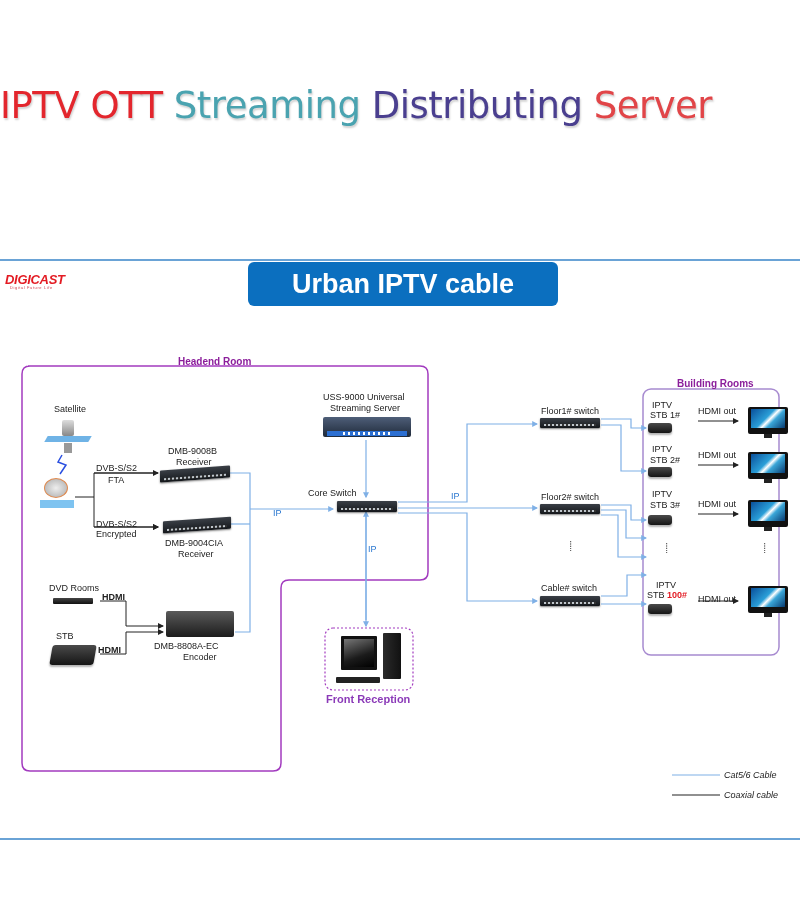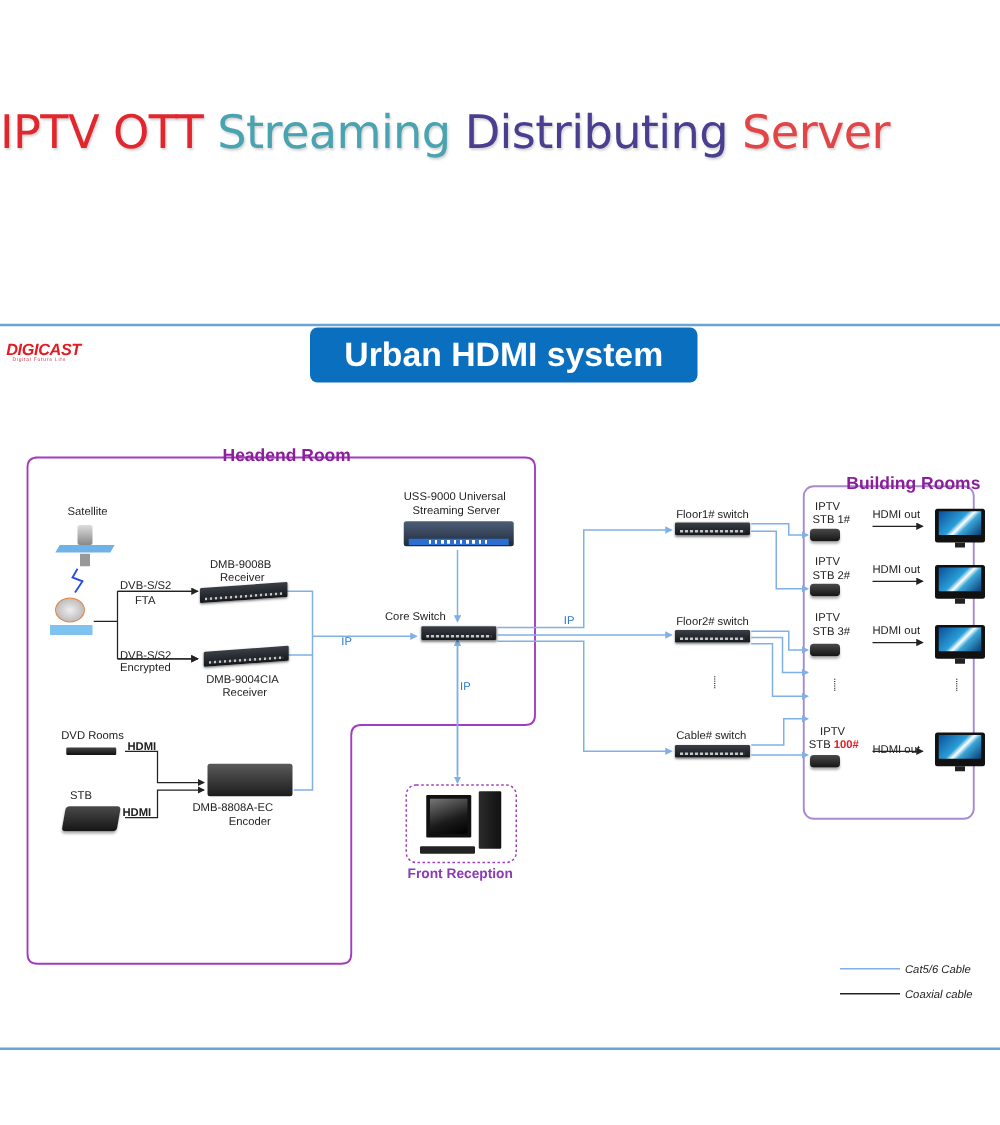--- a/index.html
+++ b/index.html
@@ -12,21 +12,21 @@
   #headline span { text-shadow: 1px 2px 2px rgba(0,0,0,0.18); }
 
   .hrule { position: absolute; left: 0; width: 800px; height: 2px; background: #6aa3d6; }
 
   #logo { left: 5px; top: 272px; color: #e31b23; font-weight: bold; font-style: italic; font-size: 13px; letter-spacing: -0.3px; }
   #logo-sub { left: 10px; top: 285px; color: #d04050; font-size: 4px; letter-spacing: 0.6px; }
 
   #banner { left: 248px; top: 262px; width: 310px; height: 44px; background: #0b6fbf; border-radius: 6px;
     color: #fff; font-weight: bold; font-size: 27px; text-align: center; line-height: 44px; }
 
-  .room-label { color: #8b1e9b; font-weight: bold; font-size: 14px; white-space: nowrap; }
+  .room-label { color: #8b1e9b; font-weight: bold; font-size: 10px; white-space: nowrap; }
   .lbl { font-size: 9px; color: #222; text-align: center; line-height: 11px; white-space: nowrap; }
   .lbl-blue { font-size: 9px; color: #2b78d0; }
   .legend-text { font-size: 9px; color: #222; font-style: italic; }
 
   .dev { position: absolute; }
   .rack { background: linear-gradient(#3a3f46, #14171b); border-radius: 1px; box-shadow: 0 1px 2px rgba(0,0,0,0.5); }
   .rack .strip { position: absolute; left: 4px; right: 4px; bottom: 2px; height: 2px;
     background: repeating-linear-gradient(90deg, #bfc6cc 0 2px, #333 2px 4px); }
   .server { background: linear-gradient(#4e5e78, #1f2a3a); border-radius: 2px; }
   .server .front { position: absolute; left: 4px; right: 4px; bottom: 1px; height: 5px; background: #2c6fd1; }
@@ -49,21 +49,21 @@
 <div id="headline">
   <span style="color:#e3262d">IPTV OTT </span><span style="color:#4aa3b0">Streaming </span><span style="color:#4a3f8f">Distributing </span><span style="color:#e14548">Server</span>
 </div>
 
 <div class="hrule" style="top:259px"></div>
 <div class="hrule" style="top:838px"></div>
 
 <div class="abs" id="logo">DIGICAST</div>
 <div class="abs" id="logo-sub">Digital Future Life</div>
 
-<div class="abs" id="banner">Urban HDMI system</div>
+<div class="abs" id="banner">Urban IPTV cable</div>
 
 <svg class="abs" style="left:0;top:0" width="800" height="900">
   <defs>
     <marker id="ab" markerWidth="5" markerHeight="5" refX="4" refY="2.5" orient="auto">
         <path d="M0,0 L5,2.5 L0,5 z" fill="#7fb0e6"></path>
       </marker>
     <marker id="ak" markerWidth="6" markerHeight="6" refX="5" refY="3" orient="auto">
         <path d="M0,0 L6,3 L0,6 z" fill="#222"></path>
       </marker>
   </defs>

